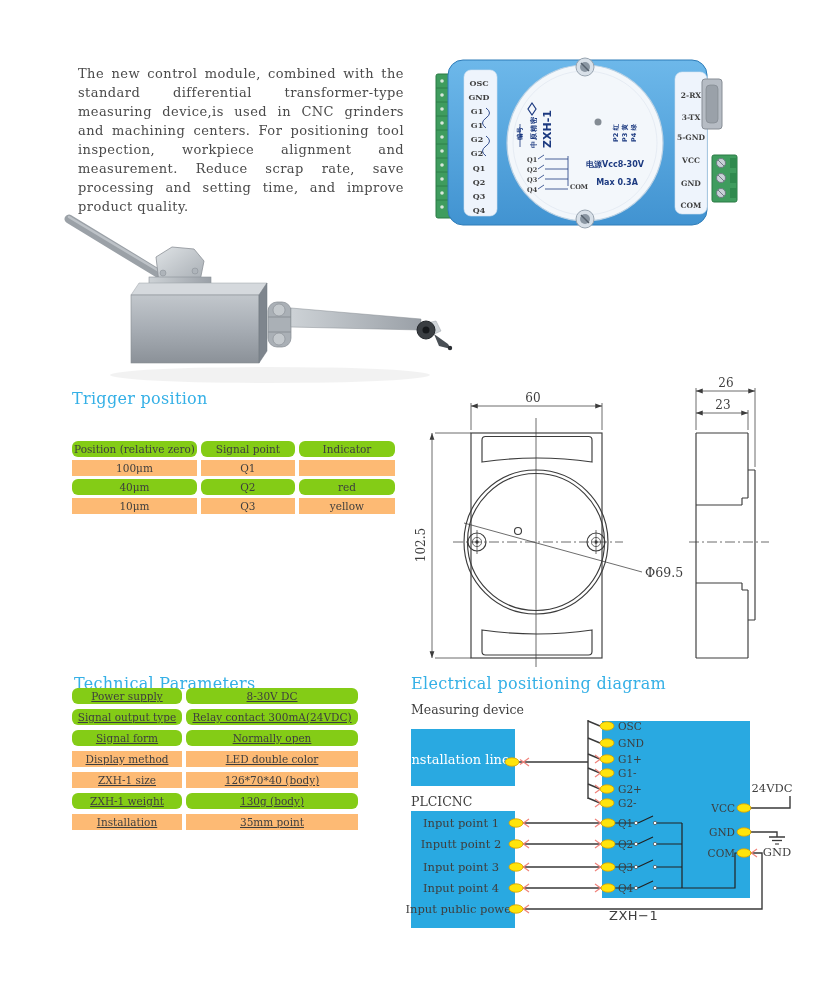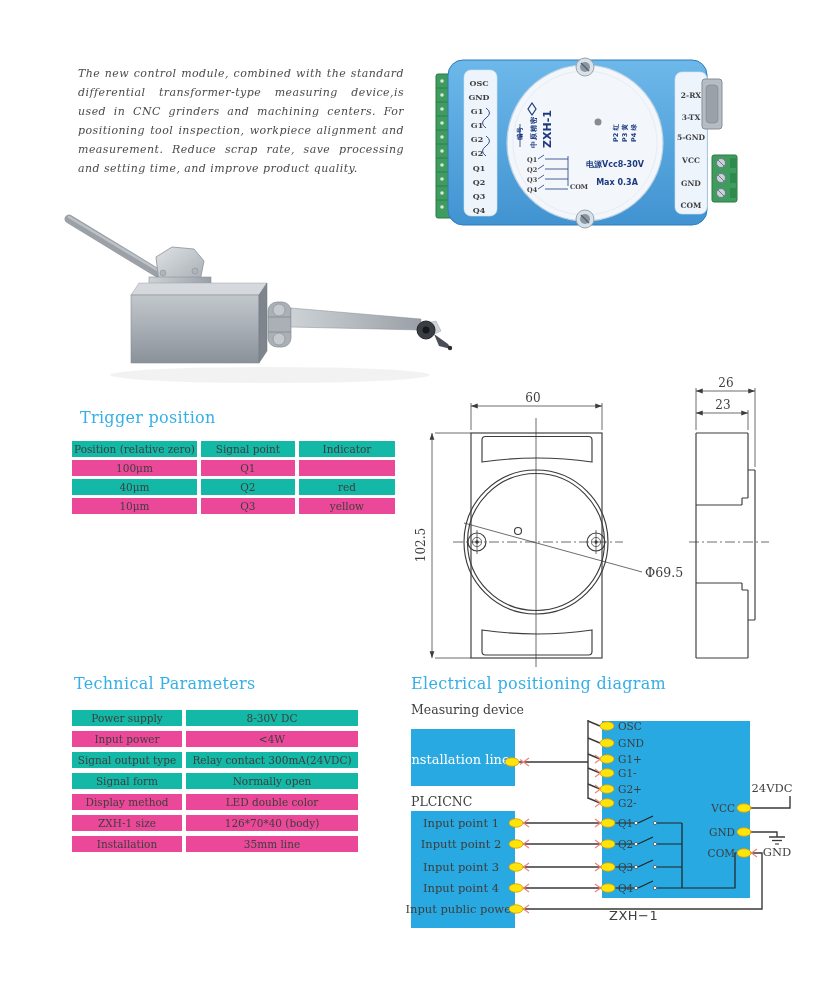--- a/index.html
+++ b/index.html
@@ -1,26 +1,26 @@
 <!DOCTYPE html>
 <html><head>
 <meta charset="utf-8">
 <style>
   html,body{margin:0;padding:0;background:#fff;}
   .page{position:relative;width:832px;height:997px;background:#ffffff;overflow:hidden;
         font-family:"DejaVu Serif",serif;color:#3e3e3e;}
   .abs{position:absolute;}
-  .intro{left:78px;top:64px;width:326px;font-size:11px;line-height:19px;
-         text-align:justify;letter-spacing:0.45px;color:#4a4a4a;font-style:italic;}
+  .intro{left:78px;top:64px;width:326px;font-size:13px;line-height:19px;
+         text-align:justify;letter-spacing:0.45px;color:#4a4a4a;}
   .sec-title{font-size:16px;color:#35b0e6;letter-spacing:0.3px;}
   table.tbl{border-collapse:separate;border-spacing:4px 3px;table-layout:fixed;
             font-size:10.5px;color:#3e3e3e;}
   table.tbl td{text-align:center;height:14px;padding:1px 2px;overflow:hidden;white-space:nowrap;}
-  td.o{background:#14b8a6;}
-  td.b{background:#ec4899;}
+  td.o{background:#84cc16;border-radius:6px;}
+  td.b{background:#fdba74;}
   svg text{font-family:"DejaVu Serif",serif;fill:#3e3e3e;}
   .wt{fill:#ffffff;}
   .mt{font-family:"DejaVu Sans",sans-serif;font-weight:bold;fill:#1c3a80;}
   .thin{stroke:#3c3c3c;stroke-width:0.75;fill:none;}
   .main{stroke:#3c3c3c;stroke-width:1.15;fill:none;}
   .wire{stroke:#3a3a3a;stroke-width:1.4;fill:none;}
   .ra{stroke:#f0837b;stroke-width:1.2;fill:none;}
   .oval{fill:#ffe40b;stroke:#d89e00;stroke-width:0.8;}
 </style>
 </head>
@@ -205,21 +205,21 @@
     </g>
     <g>
       <polygon points="372,118 381,116 386,126 377,130" fill="#cfd4d8" stroke="#9aa0a7" stroke-width="0.5"></polygon>
       <circle cx="371" cy="125" r="9" fill="#3a3e42" stroke="#23272b"></circle>
       <circle cx="371" cy="125" r="3.5" fill="#15181b"></circle>
       <polygon points="379,129 393,139 396,144 384,141" fill="#494f55"></polygon>
       <circle cx="395" cy="143" r="2.2" fill="#2a2e33"></circle>
     </g>
   </svg>
 
-  <div class="abs sec-title" style="left:72px;top:408px;margin-left:8px;">Trigger position</div>
+  <div class="abs sec-title" style="left:72px;top:389px;">Trigger position</div>
   <table class="tbl abs" style="left:68px;top:438px;">
     <colgroup>
         <col style="width:122px">
         <col style="width:94px">
         <col style="width:96px">
       </colgroup>
     <tbody>
         <tr>
       <td class="o">Position (relative zero)</td>
       <td class="o">Signal point</td>
@@ -295,53 +295,53 @@
       <line x1="281" y1="16" x2="340" y2="16" class="thin" marker-start="url(#arrS)" marker-end="url(#arr)"></line>
       <text x="311" y="12" font-size="12" text-anchor="middle">26</text>
 
       <path d="M333,55 V35" class="thin"></path>
       <line x1="281" y1="38" x2="333" y2="38" class="thin" marker-start="url(#arrS)" marker-end="url(#arr)"></line>
       <text x="308" y="34" font-size="12" text-anchor="middle">23</text>
     </g>
   </svg>
 
   <div class="abs sec-title" style="left:74px;top:674px;">Technical Parameters</div>
-  <table class="tbl abs" style="left:68px;top:705px;border-spacing:4px 5px;">
+  <table class="tbl abs" style="left:68px;top:683px;border-spacing:4px 5px;text-decoration:underline;">
     <colgroup>
         <col style="width:110px">
         <col style="width:172px">
       </colgroup>
     <tbody>
         <tr>
       <td class="o">Power supply</td>
       <td class="o">8-30V DC</td>
     </tr>
     <tr>
-      <td class="b">Input power</td>
-      <td class="b">&lt;4W</td>
-    </tr>
-    <tr>
       <td class="o">Signal output type</td>
       <td class="o">Relay contact 300mA(24VDC)</td>
     </tr>
     <tr>
       <td class="o">Signal form</td>
       <td class="o">Normally open</td>
     </tr>
     <tr>
       <td class="b">Display method</td>
       <td class="b">LED double color</td>
     </tr>
     <tr>
       <td class="b">ZXH-1 size</td>
       <td class="b">126*70*40 (body)</td>
     </tr>
     <tr>
+      <td class="o">ZXH-1 weight</td>
+      <td class="o">130g (body)</td>
+    </tr>
+    <tr>
       <td class="b">Installation</td>
-      <td class="b">35mm line</td>
+      <td class="b">35mm point</td>
     </tr>
   </tbody>
     </table>
 
   <div class="abs sec-title" style="left:411px;top:674px;">Electrical positioning diagram</div>
   <svg class="abs" style="left:405px;top:698px;" width="427" height="262" viewBox="0 0 427 262">
     <text x="6" y="16" font-size="12.5">Measuring device</text>
     <rect x="6" y="31" width="104" height="57" fill="#29a9e1"></rect>
     <text x="53" y="66" font-size="13" text-anchor="middle" class="wt">Installation line</text>
     <text x="6" y="108" font-size="12.5">PLCICNC</text>

